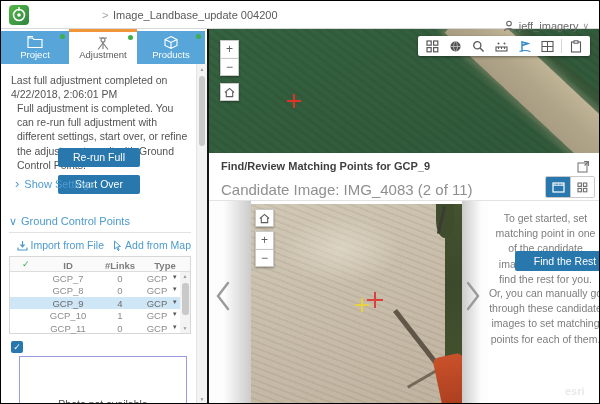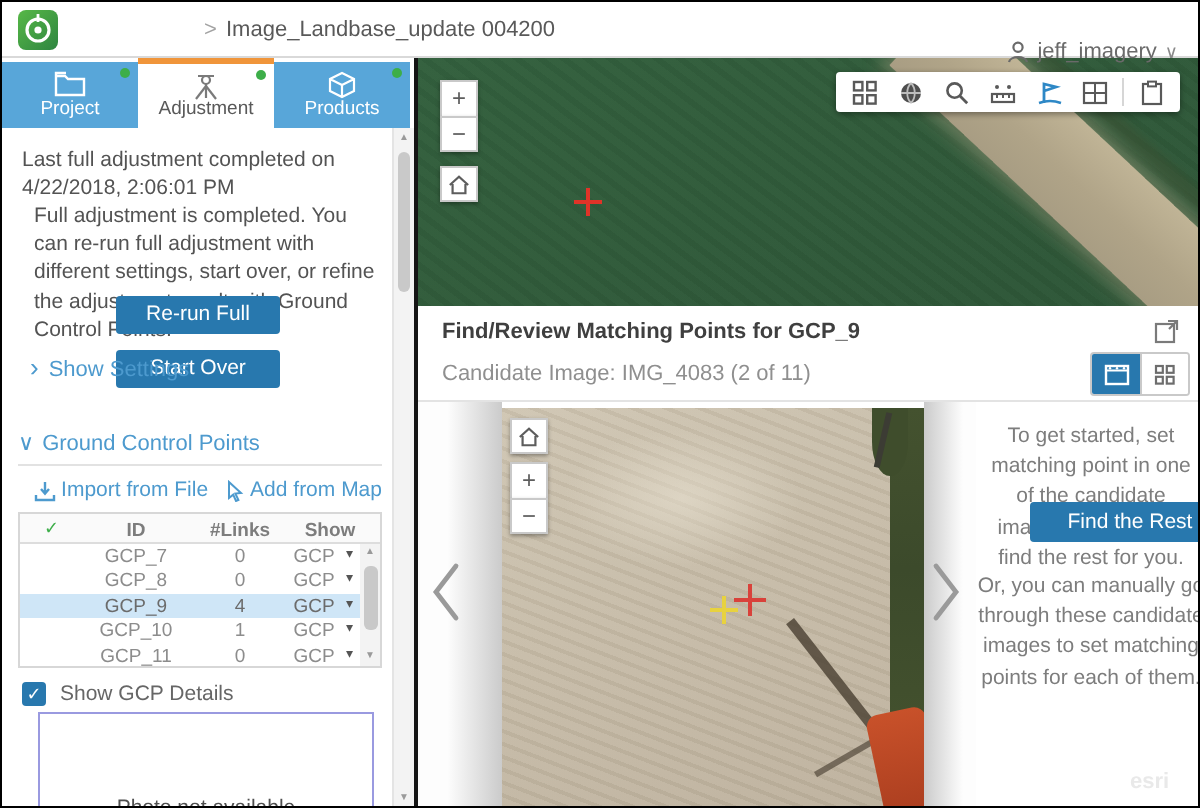--- a/index.html
+++ b/index.html
@@ -43,21 +43,21 @@
             text-align:center; font-size:12px; line-height:17px; cursor:pointer;
             box-shadow:0 1px 2px rgba(0,0,0,.35); }
   .toolbar { display:flex; align-items:center; gap:0; background:#fff; border-radius:2px;
              box-shadow:0 1px 3px rgba(0,0,0,.4); height:20px; padding:0 3px; }
   .toolbar .ticon { width:23px; height:20px; display:flex; align-items:center; justify-content:center; cursor:pointer; }
   .cross { pointer-events:none; }
   .cross .h, .cross .v { position:absolute; }
   
   .frpanel { left:208px; top:152px; width:392px; height:252px; background:#fff; z-index:20; }
   .fr-title { font-size:11px; font-weight:bold; color:#3f3f3f; }
-  .fr-sub { font-size:11px; color:#8f8f8f; }
+  .fr-sub { font-size:15px; color:#8f8f8f; }
   .seg { display:flex; border:1px solid #c9c9c9; border-radius:2px; overflow:hidden; }
   .seg > div { width:24px; height:20px; display:flex; align-items:center; justify-content:center; cursor:pointer; }
   .instr { font-size:10.5px; line-height:1.45; color:#7d7d7d; text-align:center; }
   .chev { cursor:pointer; }
 </style>
 </head>
 <body>
 
 <div class="screen">
 
@@ -283,21 +283,21 @@
         <span>Add from Map</span>
       </div>
     </div>
 
     <div class="abs tbl-border" style="left:8px;top:192px;width:182px;height:78px;">
 
       <div class="abs" style="left:0;top:0;width:180px;height:15px;background:#fafafa;border-bottom:1px solid #ddd;">
         <span class="abs" style="left:12px;top:2px;font-size:9px;color:#3dae49;">✓</span>
         <span class="abs th" style="left:30px;top:2.5px;width:56px;font-weight:bold;">ID</span>
         <span class="abs th" style="left:86px;top:2.5px;width:48px;font-weight:bold;">#Links</span>
-        <span class="abs th" style="left:134px;top:2.5px;width:42px;font-weight:bold;">Show</span>
+        <span class="abs th" style="left:134px;top:2.5px;width:42px;font-weight:bold;">Type</span>
       </div>
 
       <div class="abs" style="left:0;top:15px;width:170px;height:12.4px;">
         <span class="abs td" style="left:30px;top:1px;width:56px;">GCP_7</span>
         <span class="abs td" style="left:86px;top:1px;width:48px;">0</span>
         <span class="abs td" style="left:130px;top:1px;width:34px;">GCP</span>
         <span class="abs" style="left:163px;top:1px;font-size:7px;color:#555;">▾</span>
       </div>
       <div class="abs" style="left:0;top:27.4px;width:170px;height:12.4px;">
         <span class="abs td" style="left:30px;top:1px;width:56px;">GCP_8</span>
@@ -328,21 +328,20 @@
         <div class="sb-arrow" style="line-height:9px;">▲</div>
         <div class="sb-thumb" style="margin:2px 1.5px;height:32px;"></div>
         <div class="sb-arrow abs" style="bottom:0;left:0;line-height:9px;">▼</div>
       </div>
     </div>
 
     <div class="abs" style="left:10px;top:277px;display:flex;align-items:center;gap:7px;">
       <span style="width:12px;height:12px;background:#2878ae;border-radius:2px;display:flex;align-items:center;justify-content:center;">
         <span style="color:#fff;font-size:9px;">✓</span>
       </span>
-      <span style="font-size:10.5px;color:#666;">Show GCP Details</span>
     </div>
 
     <div class="abs" style="left:18px;top:292px;width:168px;height:60px;border:1px solid #9a9ae0;background:#fff;">
       <div class="abs" style="left:0;top:41px;width:166px;text-align:center;font-size:10.5px;color:#4f4f4f;">Photo not available</div>
     </div>
   </div>
 
   <div class="abs sb" style="left:195px;top:63px;width:11px;height:340px;border-left:1px solid #e4e4e4;">
     <div class="sb-arrow">▲</div>
     <div class="sb-thumb" style="margin:2px 2px;height:70px;"></div>

